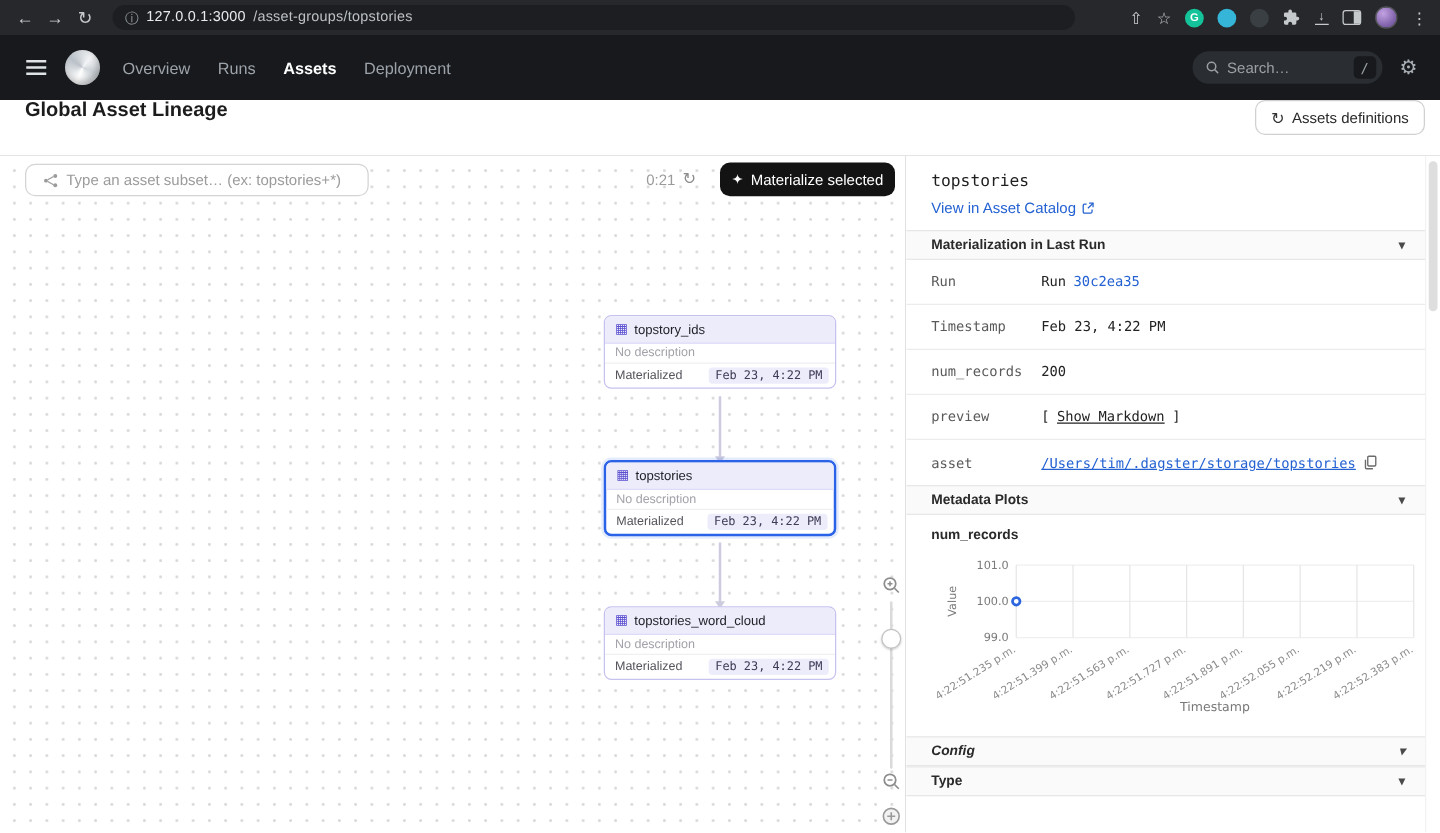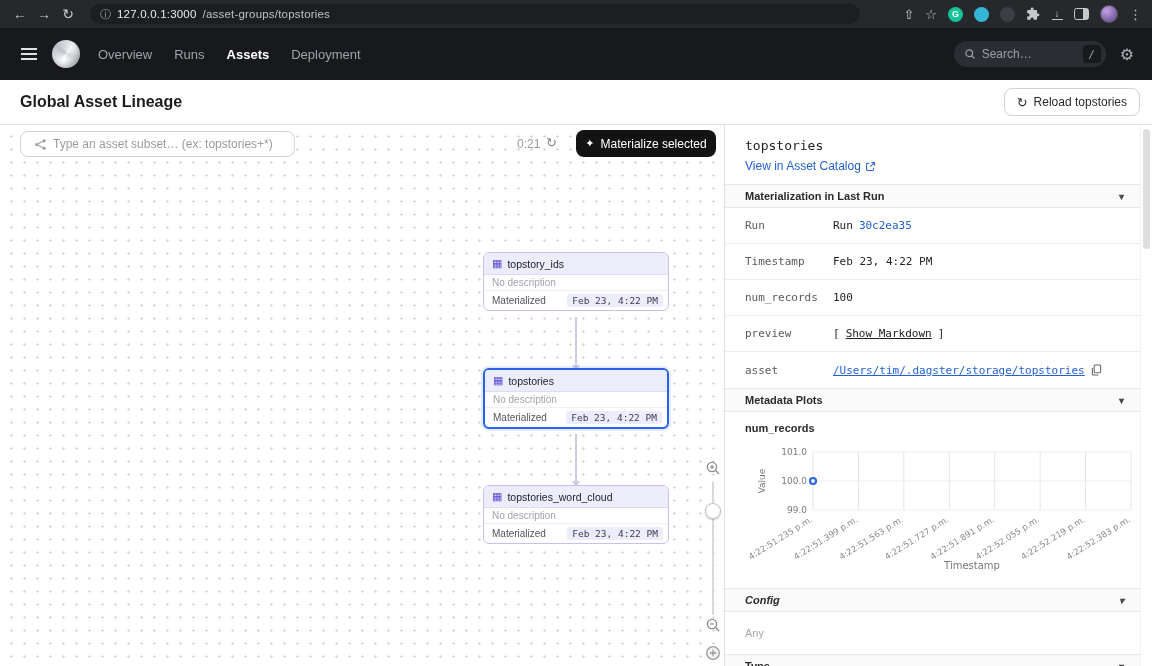--- a/index.html
+++ b/index.html
@@ -32,21 +32,21 @@
   .nav-link { font-size:13px; color:#9da3aa; margin-right:22px; cursor:default; }
   .nav-link.active { color:#ffffff; font-weight:700; }
   .search-pill { margin-left:auto; width:152px; height:26px; background:#2a2d31; border-radius:13px; display:flex; align-items:center; padding:0 5px 0 10px; gap:6px; }
   .search-pill svg { flex:none; }
   .search-pill input { flex:1; min-width:0; background:transparent; border:none; outline:none; color:#e8eaed; font-size:12px; font-family:"Liberation Sans",sans-serif; }
   .search-pill input::placeholder { color:#9aa0a6; }
   .slash-key { flex:none; width:18px; height:18px; background:#17191c; border-radius:4px; display:flex; align-items:center; justify-content:center; font-size:11px; color:#9aa0a6; font-family:"DejaVu Sans Mono",monospace; }
   .gear { color:#aab0b7; font-size:16px; margin-left:14px; }
 
   
-  .title-bar { height:45px; background:#fff; border-bottom:1px solid #e4e4e4; display:flex; align-items:center; padding:0 12px 0 20px; }
+  .title-bar { height:45px; background:#fff; border-bottom:1px solid #e4e4e4; display:flex; padding:0 12px 0 20px; }
   .page-title { font-size:16px; font-weight:700; color:#1c1c1c; }
   .reload-btn { margin-left:auto; height:28px; border:1px solid #d0d0d0; border-radius:8px; background:#fff; display:flex; align-items:center; gap:6px; padding:0 12px; font-size:12px; color:#2a2a2a; cursor:default; }
   .reload-btn .ric { font-size:13px; color:#333; }
 
   
   .content { display:flex; height:541px; }
   .graph-pane { width:725px; flex:none; position:relative; border-right:1px solid #e1e1e1;
     background-image:radial-gradient(#d8d8d8 1px, rgba(0,0,0,0) 1.2px); background-size:13px 13px; background-position:5px 5px; background-color:#ffffff; }
 
   
@@ -150,21 +150,21 @@
     <input placeholder="Search…" style="">
     <span class="slash-key">/</span>
   </div>
   <span class="gear">⚙</span>
 </div>
 
 <div class="title-bar">
   <span class="page-title">Global Asset Lineage</span>
   <button class="reload-btn">
     <span class="ric">↻</span>
-    <span>Reload topstories</span>
+    <span>Assets definitions</span>
   </button>
 </div>
 
 <div class="content">
 
   <div class="graph-pane">
 
     <div class="filter-box">
       <svg width="13" height="13" viewBox="0 0 14 14">
         <circle cx="3" cy="7" r="1.7" fill="#9b9b9b"></circle>
@@ -270,21 +270,21 @@
               <span>Run </span>
               <span class="link-blue">30c2ea35</span>
             </span>
         </div>
         <div class="kv">
           <span class="k">Timestamp</span>
           <span class="v">Feb 23, 4:22 PM</span>
         </div>
         <div class="kv">
           <span class="k">num_records</span>
-          <span class="v">100</span>
+          <span class="v">200</span>
         </div>
         <div class="kv">
           <span class="k">preview</span>
           <span class="v link-blue">
               <span>[</span>
               <span class="underl">Show Markdown</span>
               <span>]</span>
             </span>
         </div>
         <div class="kv">
@@ -332,21 +332,20 @@
             <text transform="translate(396,83) rotate(-32)" text-anchor="end" font-size="8.5" fill="#8b8b8b">4:22:52.383 p.m.</text>
             <circle cx="78" cy="43" r="3" fill="#ffffff" stroke="#2b66df" stroke-width="2.2"></circle>
             <text transform="translate(30,43) rotate(-90)" text-anchor="middle" font-size="9" fill="#7a7a7a">Value</text>
             <text x="237" y="131" text-anchor="middle" font-size="10" fill="#787878">Timestamp</text>
           </svg></div>
 
       <div class="sec sec-config">
         <span>Config</span>
         <span class="chev">▾</span>
       </div>
-      <div class="any-val">Any</div>
 
       <div class="sec">
         <span>Type</span>
         <span class="chev">▾</span>
       </div>
     </div>
     <div class="sb-scroll">
         <div class="sb-thumb"></div>
       </div>
   </div>

